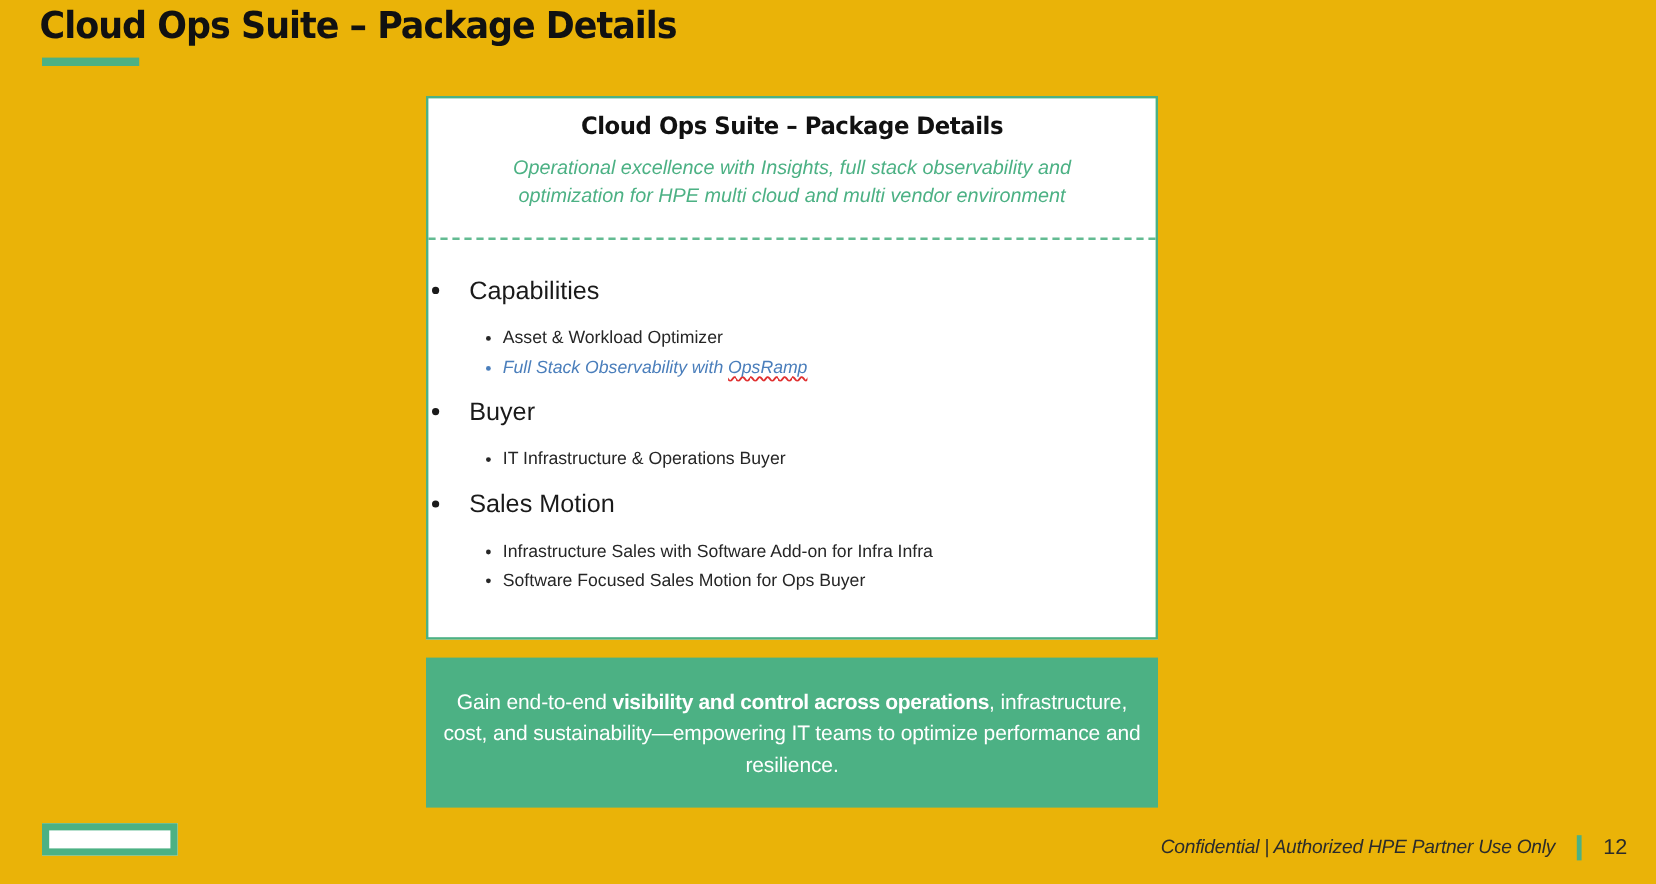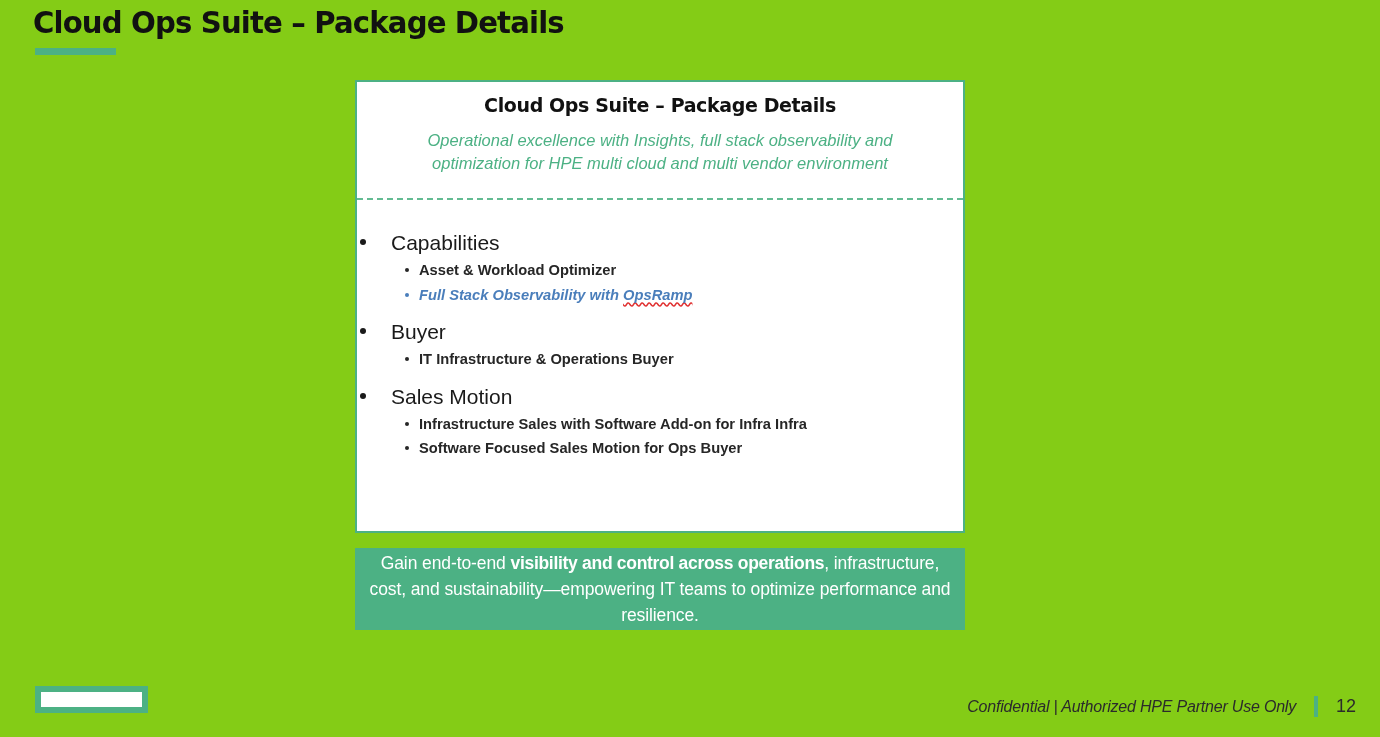--- a/index.html
+++ b/index.html
@@ -8,21 +8,21 @@
     background: #ffffff;
   }
   body {
     font-family: "Liberation Sans", sans-serif;
     color: #1a1a1a;
   }
   .slide {
     position: relative;
     width: 1380px;
     height: 737px;
-    background: #84cc16;
+    background: #eab308;
     overflow: hidden;
   }
 
   
   .slide-title {
     position: absolute;
     left: 33px;
     top: 4px;
     font-family: "DejaVu Sans", sans-serif;
     font-size: 31px;
@@ -99,21 +99,21 @@
   .lvl1:first-child { margin-top: 0; }
   .lvl1 > .b1-dot {
     position: absolute;
     left: 2px;
     top: 10px;
     width: 6px;
     height: 6px;
     border-radius: 50%;
     background: #1a1a1a;
   }
-  .sub-list { margin-top: 2px; font-weight: bold; }
+  .sub-list { margin-top: 14px; }
   .lvl2 {
     position: relative;
     padding-left: 28px;
     font-size: 14.7px;
     line-height: 24.5px;
     color: #262626;
   }
   .lvl2 > .b2-dot {
     position: absolute;
     left: 14px;
@@ -133,21 +133,21 @@
     text-decoration-skip-ink: none;
     text-underline-offset: 2px;
   }
 
   
   .callout {
     position: absolute;
     left: 355px;
     top: 548px;
     width: 610px;
-    height: 82px;
+    height: 125px;
     background: #4cb184;
     box-sizing: border-box;
     display: flex;
     align-items: center;
     justify-content: center;
   }
   .callout-text {
     color: #ffffff;
     font-size: 17.5px;
     line-height: 26px;

